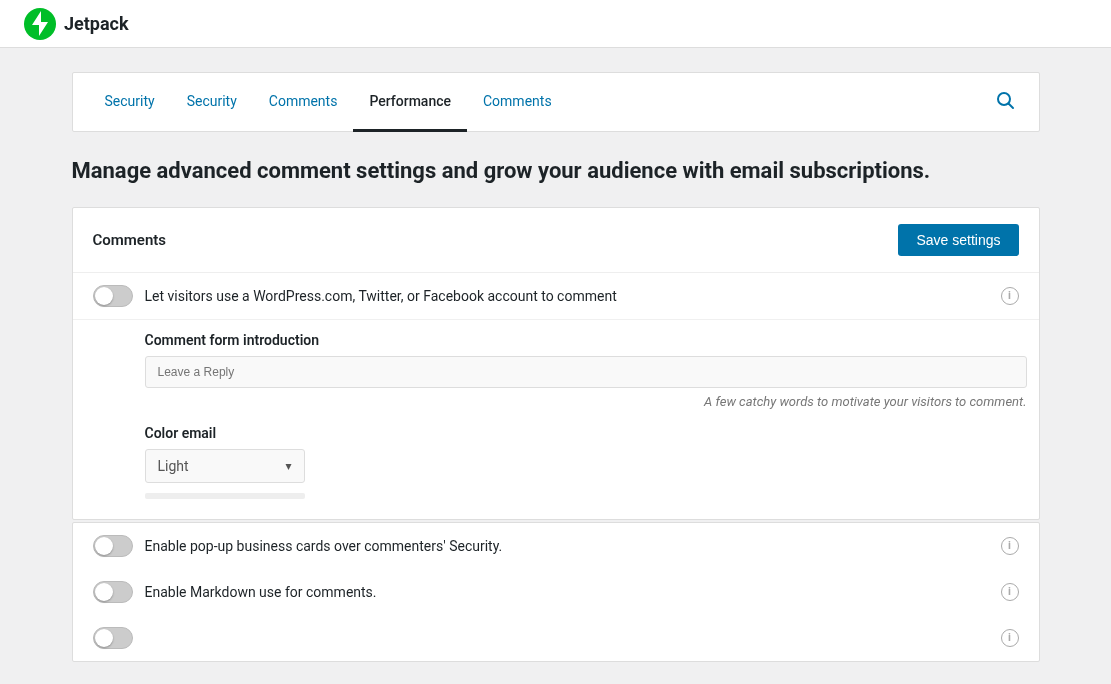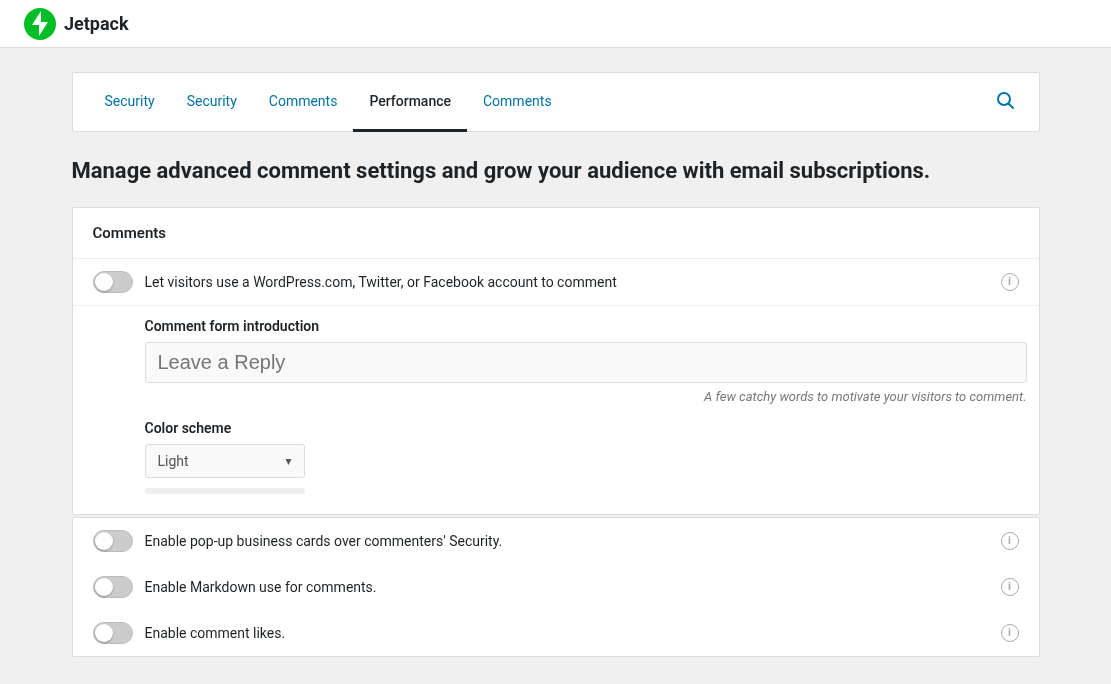--- a/index.html
+++ b/index.html
@@ -179,21 +179,21 @@
       font-size: 14px;
       font-weight: 600;
       color: #1d2327;
       margin-bottom: 8px;
     }
     .text-input {
       width: 100%;
       padding: 8px 12px;
       border: 1px solid #ddd;
       border-radius: 3px;
-      font-size: 20px;
+      font-size: 12px;
       color: #999;
       background: #f9f9f9;
       margin-bottom: 6px;
     }
     .field-hint {
       font-size: 13px;
       color: #777;
       font-style: italic;
       margin-bottom: 16px;
       text-align: right;
@@ -261,34 +261,35 @@
         </svg>
       </span>
     </div>
   </div>
 
   <h1 class="page-title">Manage advanced comment settings and grow your audience with email subscriptions.</h1>
 
   <div class="card">
     <div class="card-header">
       <span class="card-title">Comments</span>
+      <button class="save-btn">Save settings</button>
     </div>
 
     <div class="toggle-row toggle-row-main">
       <div class="toggle-switch"></div>
       <span class="toggle-label">Let visitors use a WordPress.com, Twitter, or Facebook account to comment</span>
       <div class="info-icon">i</div>
     </div>
 
     <div class="nested-settings">
       <div class="field-label">Comment form introduction</div>
       <input class="text-input" type="text" value="" placeholder="Leave a Reply" style="">
       <div class="field-hint">A few catchy words to motivate your visitors to comment.</div>
 
-      <div class="color-scheme-label">Color scheme</div>
+      <div class="color-scheme-label">Color email</div>
       <div class="color-scheme-select">
         <span>Light</span>
         <span class="chevron-down">▾</span>
       </div>
       <div class="color-preview-bar"></div>
     </div>
   </div>
 
   <div class="card">
     <div class="toggle-row">
@@ -296,18 +297,17 @@
       <span class="toggle-label">Enable pop-up business cards over commenters' Security.</span>
       <div class="info-icon">i</div>
     </div>
     <div class="toggle-row">
       <div class="toggle-switch"></div>
       <span class="toggle-label">Enable Markdown use for comments.</span>
       <div class="info-icon">i</div>
     </div>
     <div class="toggle-row">
       <div class="toggle-switch"></div>
-      <span class="toggle-label">Enable comment likes.</span>
       <div class="info-icon">i</div>
     </div>
   </div>
 
 </div>
 
 </body></html>

